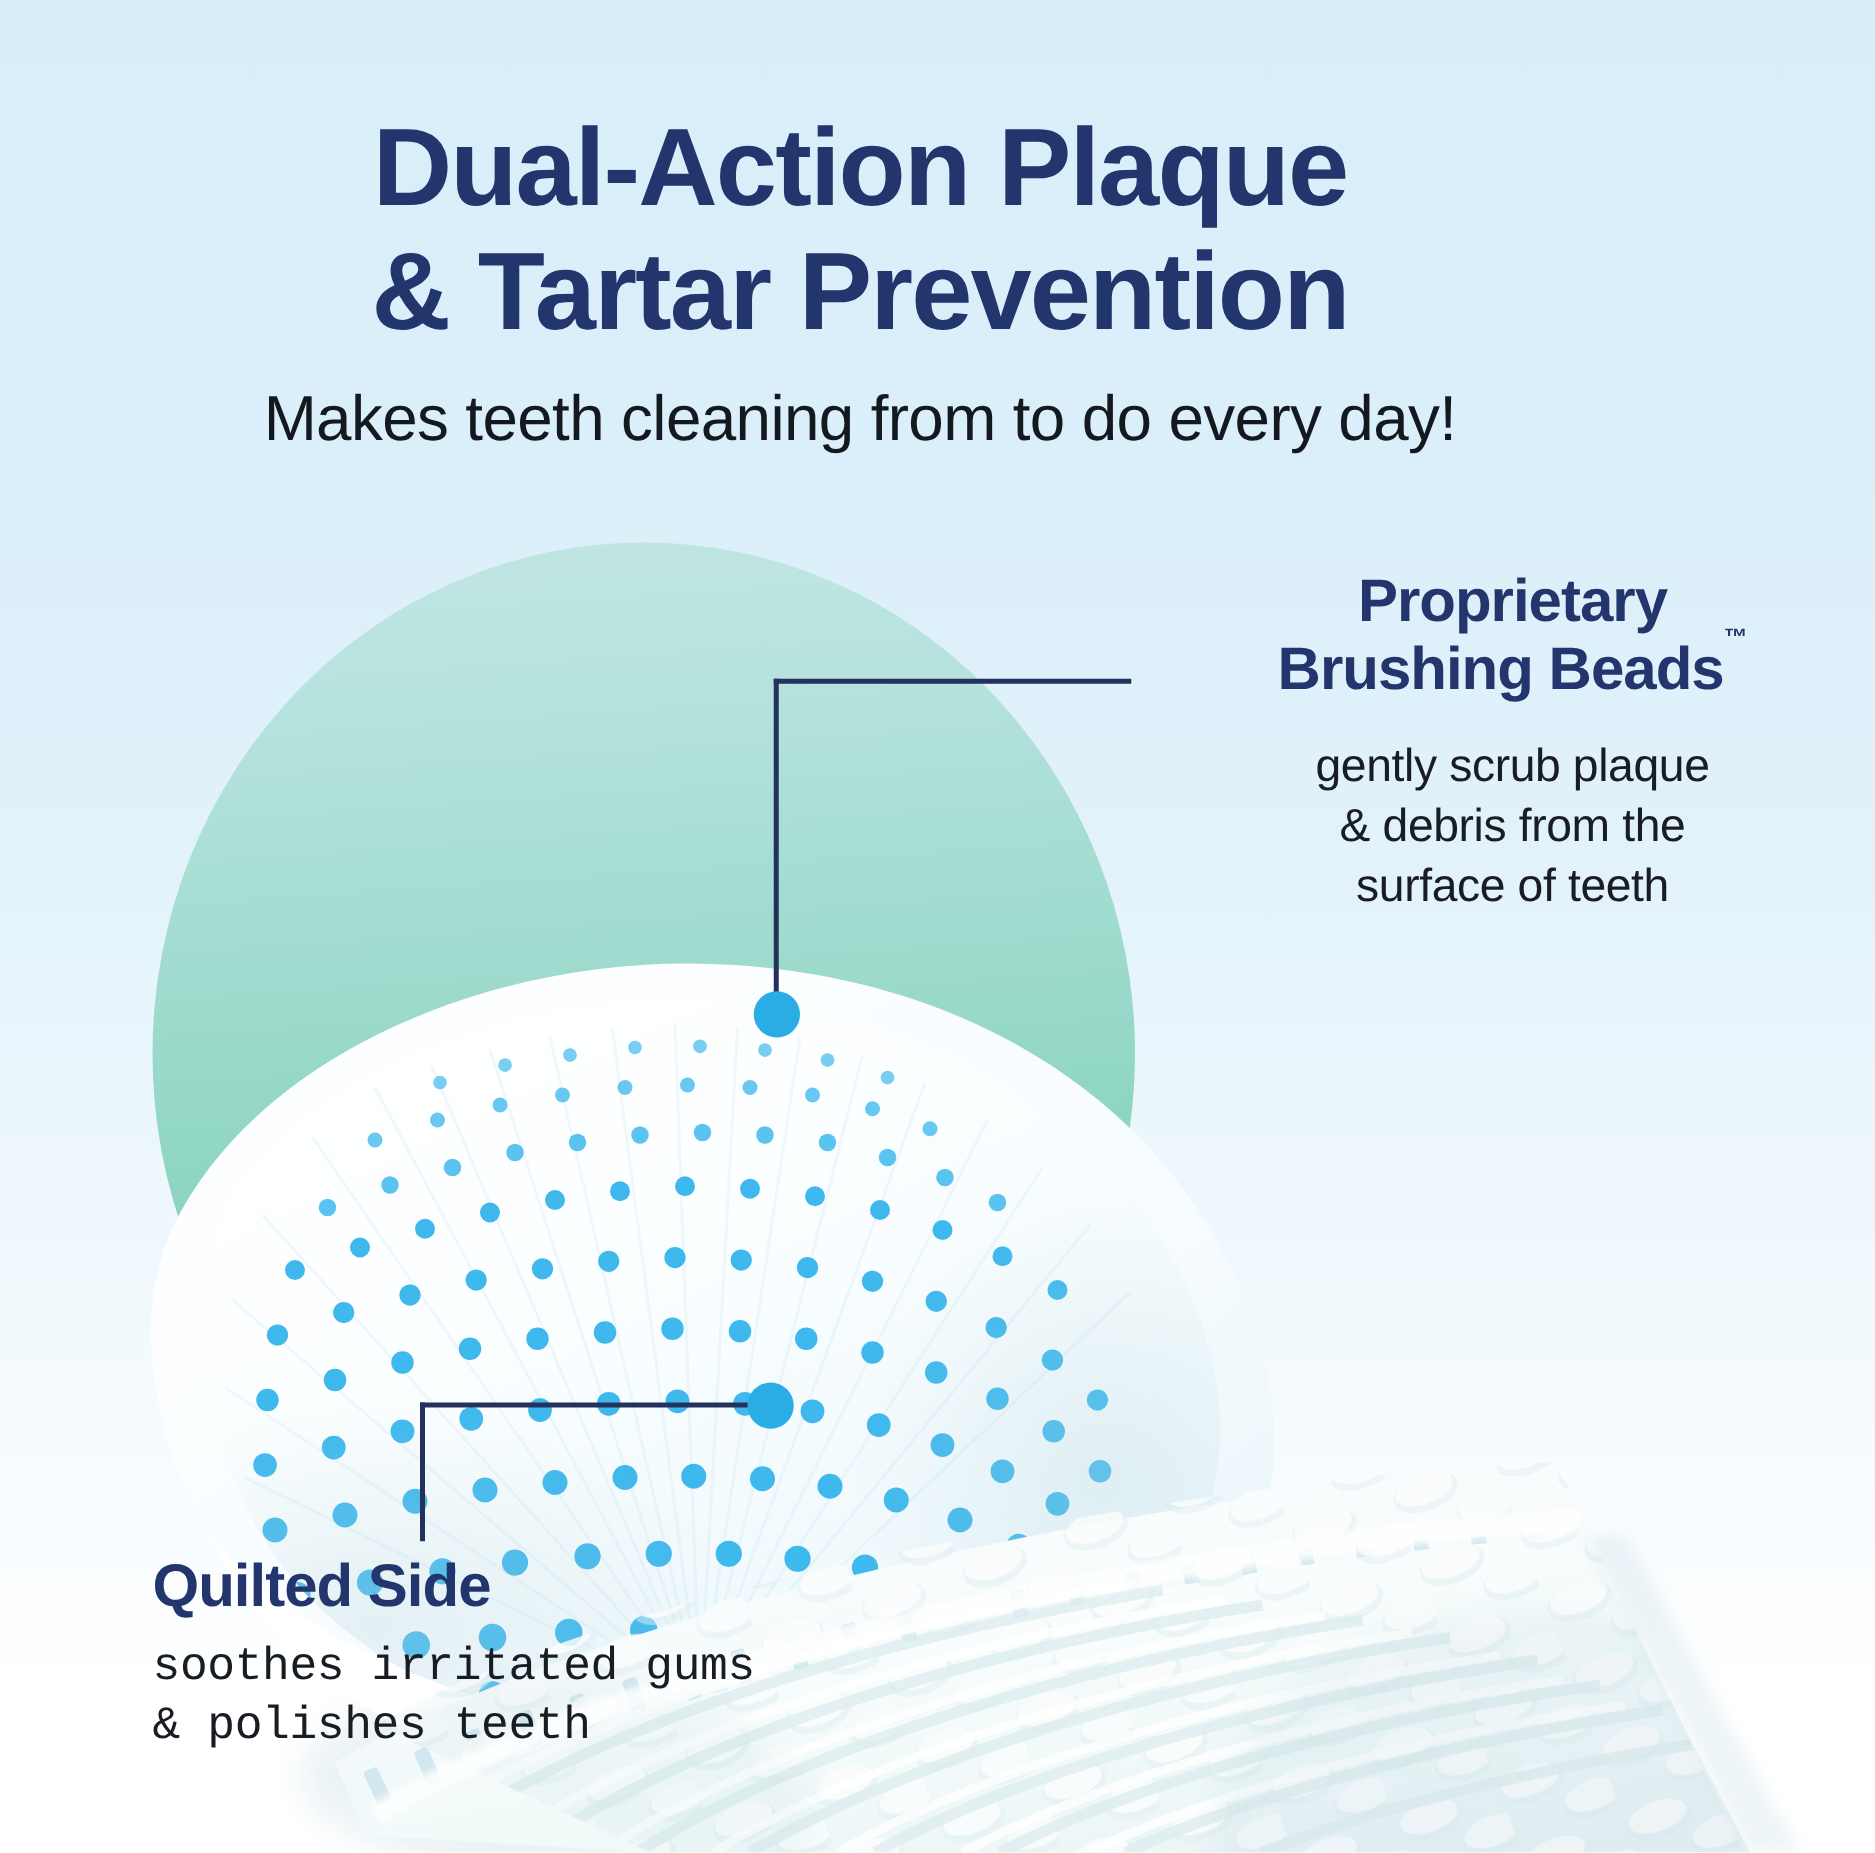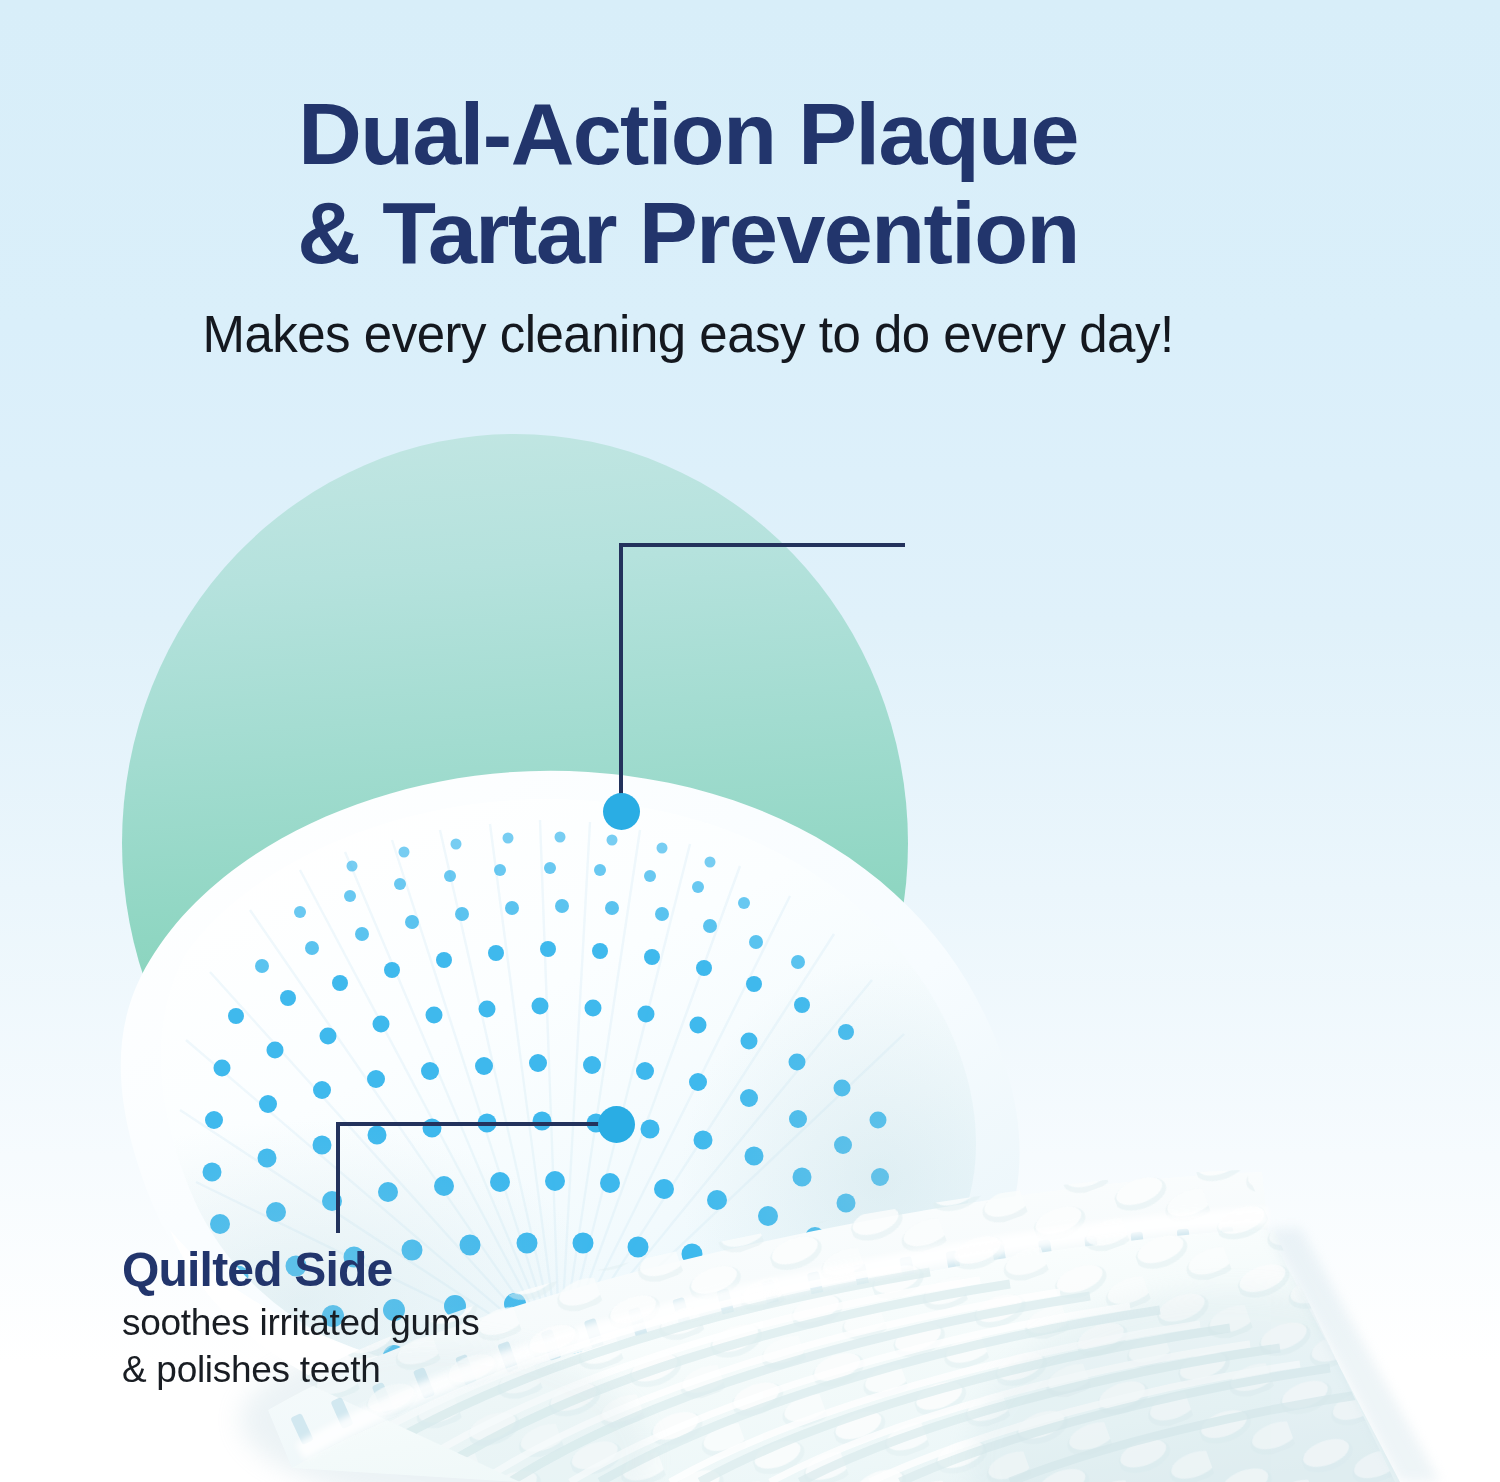--- a/index.html
+++ b/index.html
@@ -100,21 +100,21 @@
     vertical-align:super;
     position:relative;
     top:-18px;
     letter-spacing:0;
   }
   #callout-beads .callout-body { font-size:37px; line-height:1.30; margin-top:26px; letter-spacing:-0.3px; }
 
   
   #callout-quilted { left:122px; top:1244px; width:560px; text-align:left; }
   #callout-quilted .callout-title { font-size:48px; line-height:1.1; letter-spacing:-0.8px; }
-  #callout-quilted .callout-body { font-size:37px; line-height:1.28; margin-top:2px; letter-spacing:-0.3px; }
+  #callout-quilted .callout-body { font-size:37px; line-height:1.28; margin-top:14px; letter-spacing:-0.3px;font-family:Liberation Mono, monospace; }
 </style>
 </head>
 <body>
 
 <div id="stage">
 
   <div class="green-circle"></div>
 
   <div class="art">
     <svg width="1500" height="1082" viewBox="0 0 1500 1082" xmlns="http://www.w3.org/2000/svg">
@@ -497,29 +497,36 @@
         <path d="M300 1052 C 450 962, 680 902, 890 864 C 1050 834, 1190 818, 1268 816" stroke="#ffffff" stroke-width="18" fill="none" opacity="0.85" filter="url(#blur3)"></path>
 
         <path d="M1268 830 L 1400 1082 L 1440 1082 L 1300 828 Z" fill="#bcd6e0" opacity="0.25" filter="url(#blur6)"></path>
       </g>
     </svg>
   </div>
 
   <div class="header">
     <div class="headline">Dual-Action Plaque
 &amp; Tartar Prevention</div>
-    <div class="subhead">Makes every cleaning easy to do every day!</div>
+    <div class="subhead">Makes teeth cleaning from to do every day!</div>
   </div>
 
   <div class="leader" style="left:0; top:0; width:1500px; height:1482px; pointer-events:none;">
     <div class="seg" style="left:619px; top:543px; width:286px; height:4px;"></div>
     <div class="seg" style="left:619px; top:543px; width:4px; height:272px;"></div>
   </div>
   <div class="dot" style="left:603px; top:793px;"></div>
 
+  <div class="callout-text" id="callout-beads">
+    <div class="callout-title"><span>Proprietary
+Brushing Beads</span><span class="tm">™</span></div>
+    <div class="callout-body">gently scrub plaque
+&amp; debris from the
+surface of teeth</div>
+  </div>
 
   <div class="leader" style="left:0; top:0; width:1500px; height:1482px; pointer-events:none;">
     <div class="seg" style="left:336px; top:1122px; width:282px; height:4px;"></div>
     <div class="seg" style="left:336px; top:1122px; width:4px; height:111px;"></div>
   </div>
   <div class="dot" style="left:598px; top:1106px;"></div>
 
   <div class="callout-text" id="callout-quilted">
     <div class="callout-title">Quilted Side</div>
     <div class="callout-body">soothes irritated gums

